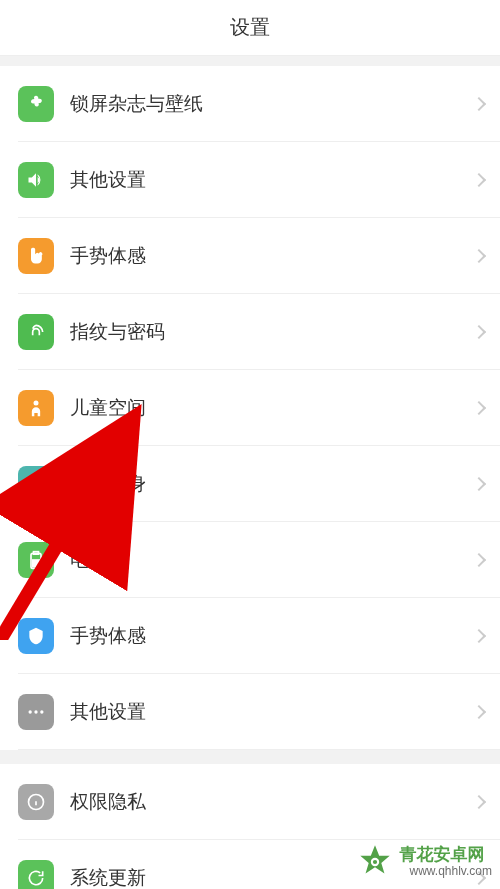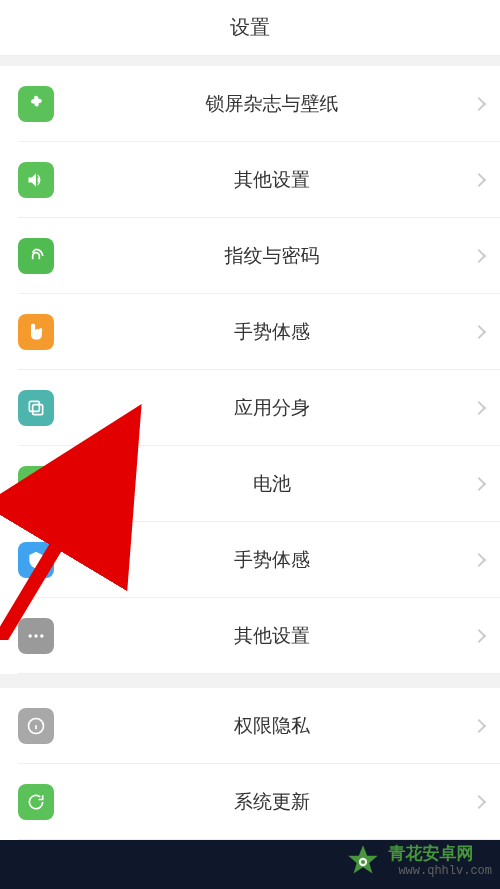--- a/index.html
+++ b/index.html
@@ -9,25 +9,24 @@
     }
     body {
       font-family: -apple-system, BlinkMacSystemFont, "Segoe UI", sans-serif;
       background: #f5f5f5;
       width: 500px;
       height: 889px;
       overflow: hidden;
       position: relative;
     }
     .screen {
-      background: #0f172a;
+      background: #fef9c3;
       width: 100%;
       height: 100%;
       position: relative;
-      font-family: Liberation Mono, monospace;
     }
     .header {
       height: 56px;
       display: flex;
       align-items: center;
       justify-content: center;
       background: #fff;
       border-bottom: 1px solid #eee;
     }
     .header-title {
@@ -39,21 +38,20 @@
       padding-left: 18px;
       background: #fff;
     }
     .list-item {
       display: flex;
       align-items: center;
       height: 76px;
       padding-right: 16px;
       border-bottom: 1px solid #eee;
       cursor: pointer;
-      text-align: center;
     }
     .icon-box {
       width: 36px;
       height: 36px;
       border-radius: 8px;
       display: flex;
       align-items: center;
       justify-content: center;
       flex-shrink: 0;
       margin-right: 16px;
@@ -146,39 +144,49 @@
       <div class="icon-box" style="background:#5bc25a">
         <svg class="icon-inner" viewBox="0 0 24 24" fill="white">
             <path d="M3 9v6h4l5 5V4L7 9H3zm13 3a4 4 0 0 0-2-3.5v7A4 4 0 0 0 16 12zm-2-7v2a7 7 0 0 1 0 10v2a9 9 0 0 0 0-14z"></path>
           </svg>
       </div>
       <span class="item-label">其他设置</span>
       <span class="chevron"></span>
     </div>
 
     <div class="list-item">
+      <div class="icon-box" style="background:#f59b2e">
+        <svg class="icon-inner" viewBox="0 0 24 24" fill="white">
+            <path d="M9 2a2 2 0 0 1 2 2v6l1-1a2 2 0 0 1 3 0l1-1a2 2 0 0 1 3 3v5a5 5 0 0 1-5 5h-3a5 5 0 0 1-5-5V4a2 2 0 0 1 2-2z"></path>
+          </svg>
+      </div>
+      <span class="item-label">手势体感</span>
+      <span class="chevron"></span>
+    </div>
+
+    <div class="list-item">
       <div class="icon-box" style="background:#4fbb50">
         <svg class="icon-inner" viewBox="0 0 24 24" fill="none" stroke="white" stroke-width="2">
             <path d="M12 4a8 8 0 0 1 8 8m-8-4a4 4 0 0 1 4 4v4m-8-4a4 4 0 0 1 4-4m-4 8v-4m0-4a8 8 0 0 1 4-4"></path>
           </svg>
       </div>
       <span class="item-label">指纹与密码</span>
       <span class="chevron"></span>
     </div>
 
     <div class="list-item">
       <div class="icon-box" style="background:#f59b2e">
         <svg class="icon-inner" viewBox="0 0 24 24" fill="white">
-            <path d="M9 2a2 2 0 0 1 2 2v6l1-1a2 2 0 0 1 3 0l1-1a2 2 0 0 1 3 3v5a5 5 0 0 1-5 5h-3a5 5 0 0 1-5-5V4a2 2 0 0 1 2-2z"></path>
-          </svg>
-      </div>
-      <span class="item-label">手势体感</span>
-      <span class="chevron"></span>
-    </div>
-
+            <circle cx="12" cy="6" r="3"></circle>
+            <path d="M7 22v-6a5 5 0 0 1 10 0v6h-3v-4h-4v4z"></path>
+          </svg>
+      </div>
+      <span class="item-label">儿童空间</span>
+      <span class="chevron"></span>
+    </div>
 
     <div class="list-item">
       <div class="icon-box" style="background:#4db5ae">
         <svg class="icon-inner" viewBox="0 0 24 24" fill="none" stroke="white" stroke-width="2">
             <rect x="4" y="4" width="12" height="12" rx="2"></rect>
             <rect x="8" y="8" width="12" height="12" rx="2"></rect>
           </svg>
       </div>
       <span class="item-label">应用分身</span>
       <span class="chevron"></span>

